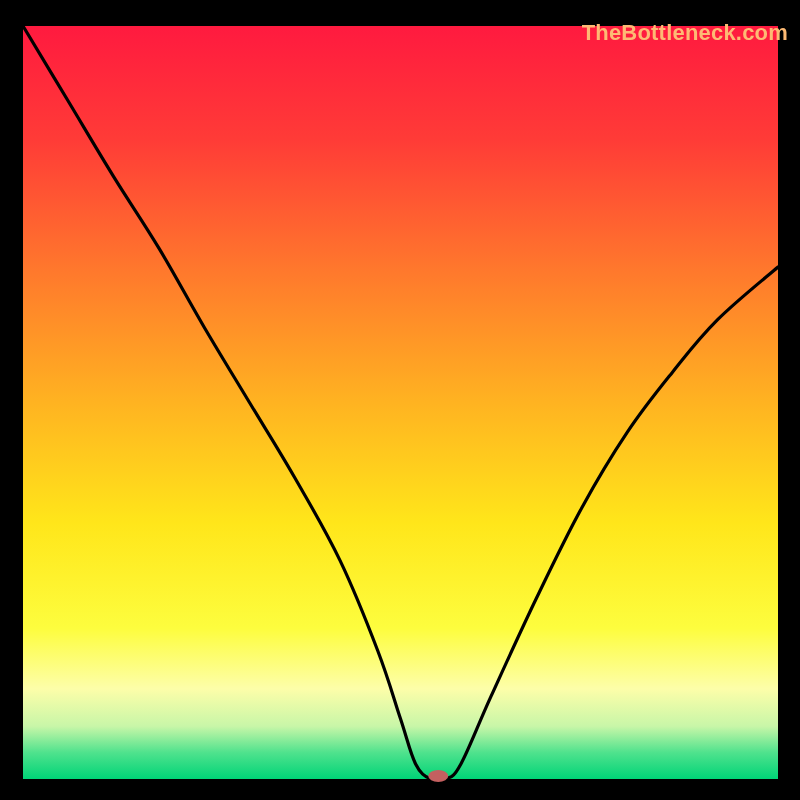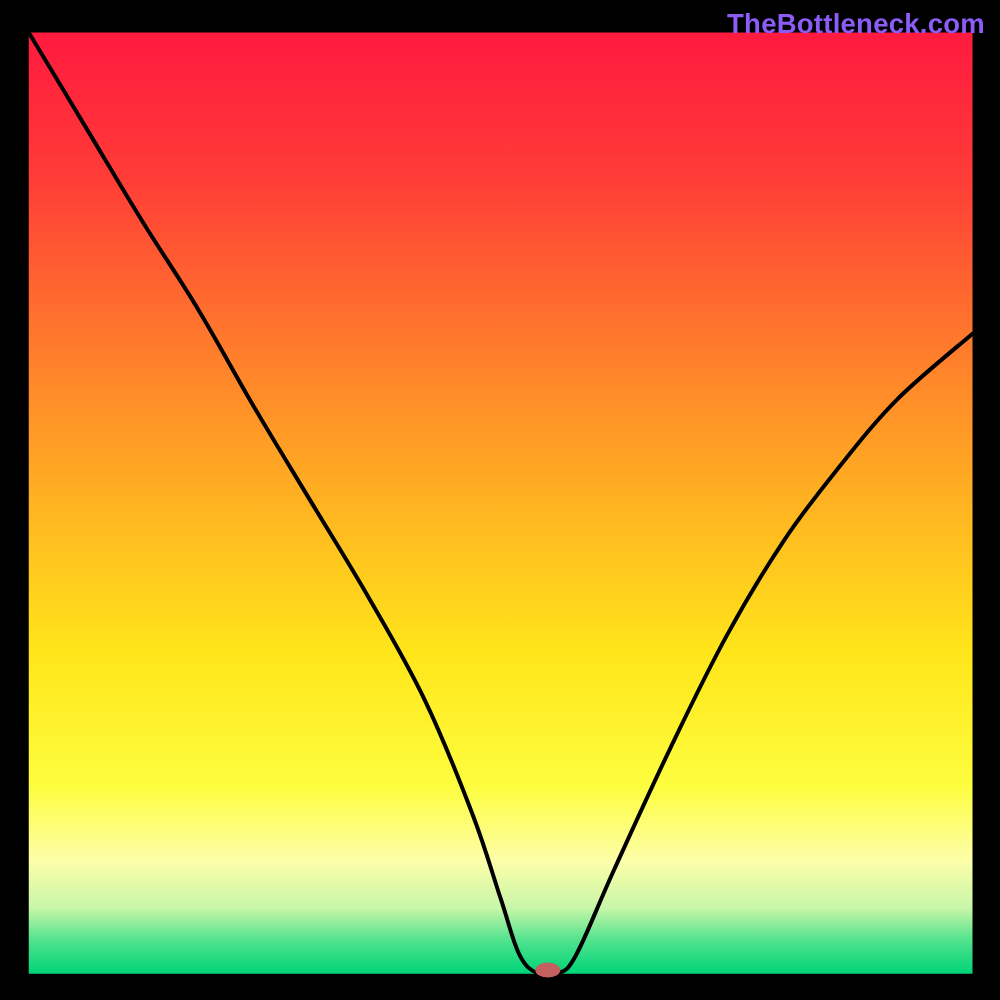--- a/index.html
+++ b/index.html
@@ -10,23 +10,23 @@
   }
   .stage {
     position: relative;
     width: 800px;
     height: 800px;
     background: #000;
     overflow: hidden;
   }
   .watermark {
     position: absolute;
-    top: 6px;
+    top: 20px;
     right: 12px;
-    color: #8b5cf6;
+    color: #fdba74;
     font-size: 22px;
     font-weight: 600;
     letter-spacing: 0.2px;
     z-index: 20;
   }
   svg.plot {
     position: absolute;
     left: 0;
     top: 0;
   }

